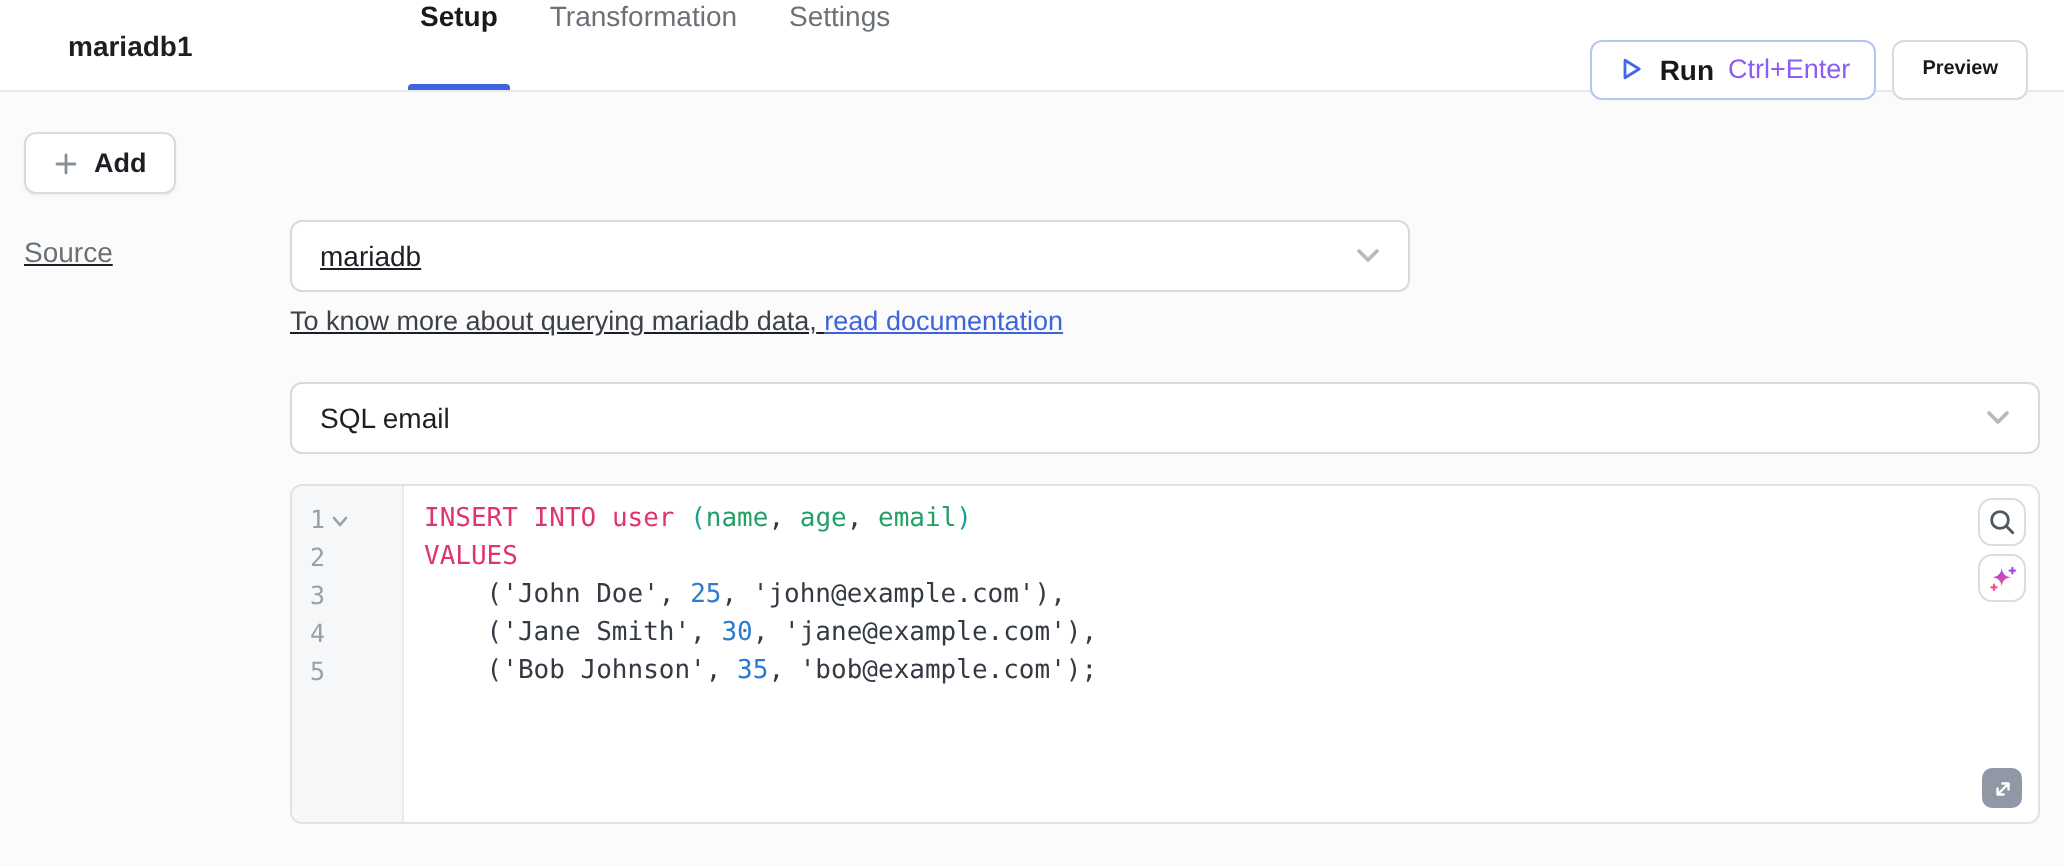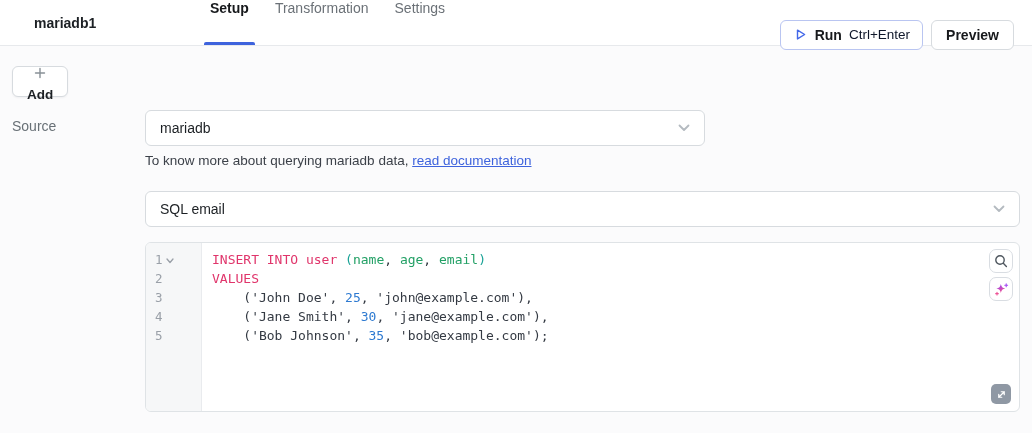--- a/index.html
+++ b/index.html
@@ -35,41 +35,41 @@
   .header-actions {
     margin-left: auto; display: flex; align-items: center;
     gap: 8px; padding-right: 18px; margin-top: 24px;
   }
   .btn { background: #fff; border-radius: 6px; cursor: pointer; display: inline-flex; align-items: center; }
   .btn-run {
     height: 30px; padding: 0 12px; gap: 7px;
     border: 1px solid #b9c5f1;
   }
   .btn-run .run-label { font-weight: 600; font-size: 14px; color: #17191c; }
-  .btn-run .run-shortcut { font-size: 13.5px; color: #0f172a; font-weight: 500; text-align: center; }
+  .btn-run .run-shortcut { font-size: 13.5px; color: #8b5cf6; font-weight: 500; text-align: center; }
   .btn-preview {
     height: 30px; padding: 0 14px;
     border: 1px solid #d7dbdf;
-    font-weight: 600; font-size: 14px; color: #17191c;
+    font-weight: 600; font-size: 10px; color: #17191c;
   }
 
   
   .main { padding: 20px 12px 0 12px; }
   .row { display: flex; align-items: flex-start; }
   .row-label { width: 133px; flex-shrink: 0; color: #687076; font-size: 14px; padding-top: 8px; }
   .row-content { flex: 1; min-width: 0; }
 
   .btn-add {
     height: 31px; padding: 0 14px; gap: 8px;
     border: 1px solid #d7dbdf;
     box-shadow: 0 1px 2px rgba(16,24,40,0.05);
-    font-weight: 600; font-size: 13.5px; color: #1c2024; flex-direction: column;
-  }
-
-  .row-source { margin-top: 13px; }
+    font-weight: 600; font-size: 13.5px; color: #1c2024;
+  }
+
+  .row-source { margin-top: 13px; text-decoration: underline; }
   .select {
     height: 36px; background: #fff;
     border: 1px solid #d7dbdf; border-radius: 6px;
     display: flex; align-items: center; justify-content: space-between;
     padding: 0 14px; font-size: 14px; color: #1c2024; cursor: pointer;
   }
   .select-source { width: 560px; }
   .help-text { margin-top: 7px; font-size: 13.5px; color: #3c4149; }
   .help-text a { color: #3e63dd; text-decoration: underline; cursor: pointer; }
 

